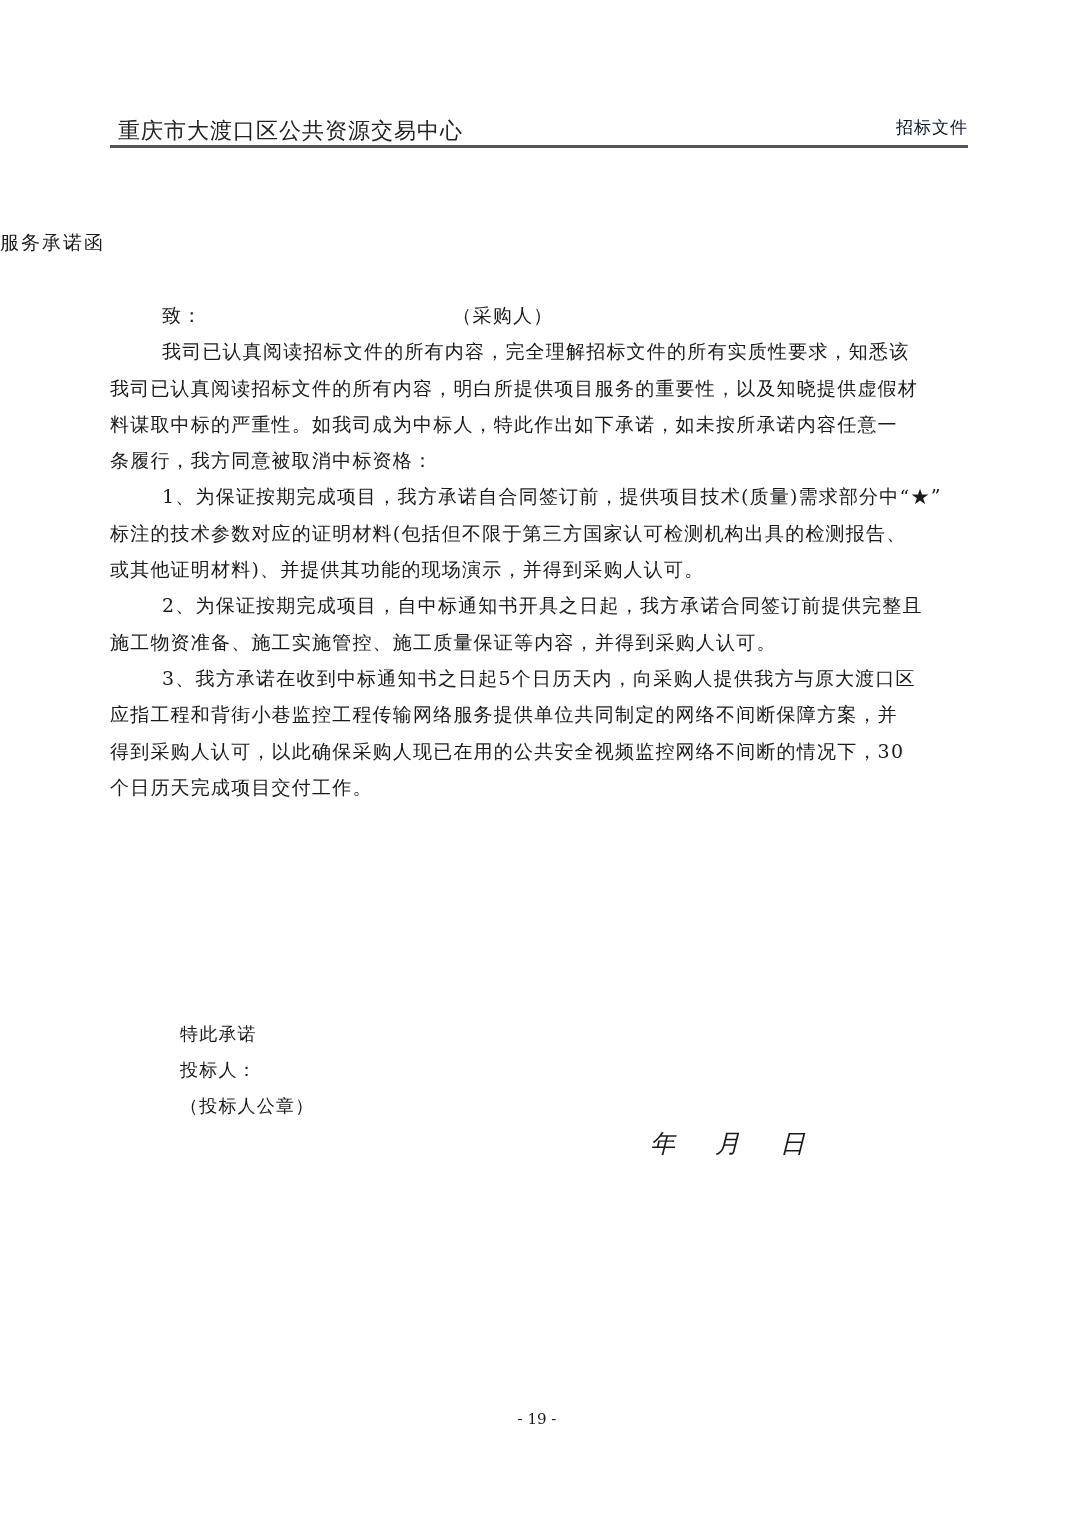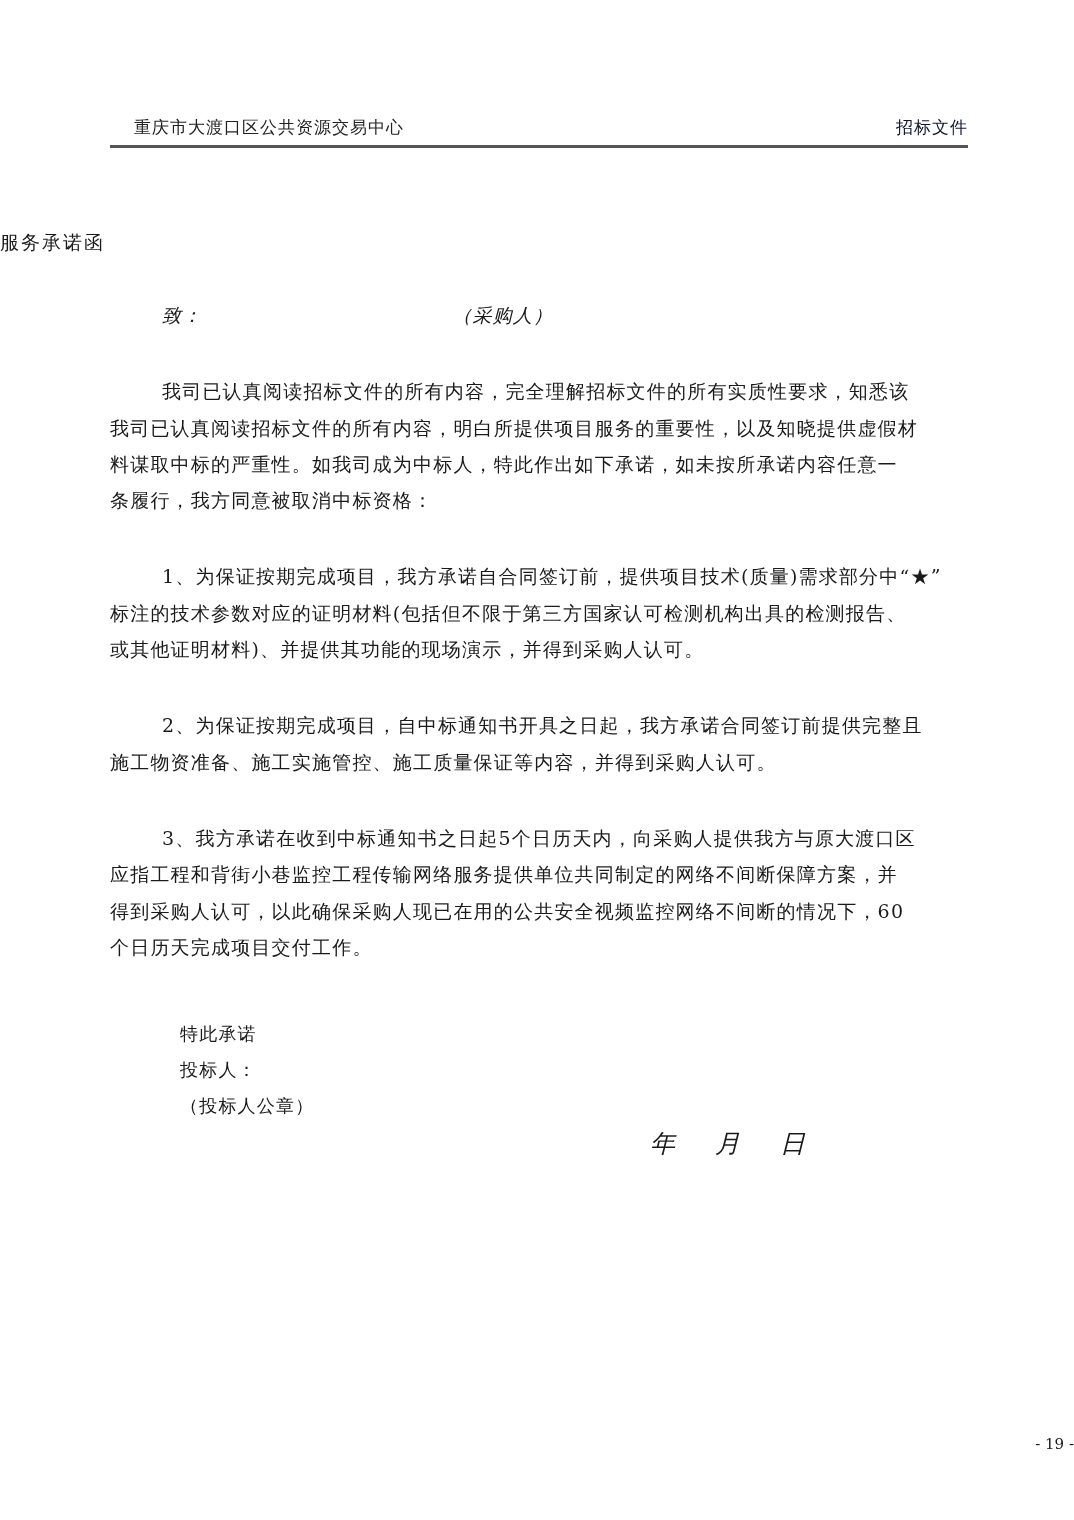--- a/index.html
+++ b/index.html
@@ -1,31 +1,31 @@
 <!DOCTYPE html>
 <html><head>
 <meta charset="utf-8">
 <style>
   html, body { margin: 0; padding: 0; background: #ffffff; }
   body { width: 1074px; height: 1520px; position: relative; overflow: hidden;
          font-family: "DejaVu Serif", "Liberation Serif", serif; color: #1a1a1a; }
   .header { position: absolute; left: 118px; top: 116px; width: 850px; height: 30px; }
-  .header-left { position: absolute; left: 16px; top: 0; font-size: 17px; letter-spacing: 1px; color: #222; text-align: center; }
+  .header-left { position: absolute; left: 0; top: 0; font-size: 22px; letter-spacing: 1px; color: #222; text-align: center; }
   .header-right { position: absolute; right: 0; top: 0; font-size: 17px; letter-spacing: 1px; color: #0f172a; }
   .header-rule { position: absolute; left: 110px; top: 145px; width: 858px; height: 3px; background: #555; }
   .title { position: absolute; left: 0; width: 1074px; top: 230px; font-size: 19px; letter-spacing: 2px; }
   .body { position: absolute; left: 110px; top: 297px; width: 858px; font-size: 19px; line-height: 36.3px; letter-spacing: 1.2px; }
   .line { white-space: nowrap; overflow: hidden; height: 36.3px; }
-  .indent { padding-left: 52px; margin-top: 40px; }
-  .to-line { padding-left: 52px; font-style: italic; }
+  .indent { padding-left: 52px; }
+  .to-line { padding-left: 52px; }
   .to-line .purchaser { margin-left: 250px; }
   .closing { position: absolute; left: 180px; top: 1016px; font-size: 18px; line-height: 36px; letter-spacing: 1.2px; }
   .date { position: absolute; left: 650px; top: 1127px; font-size: 25px; letter-spacing: 1px; font-style: italic; }
   .date span { margin-right: 30px; }
-  .page-num { position: absolute; left: 0; width: 1074px; top: 1410px; text-align: right; font-size: 15px; margin-top: 25px; }
+  .page-num { position: absolute; left: 0; width: 1074px; top: 1410px; text-align: center; font-size: 15px; }
 </style>
 </head>
 <body>
 
 <div class="header">
   <span class="header-left">重庆市大渡口区公共资源交易中心</span>
   <span class="header-right">招标文件</span>
 </div>
 <div class="header-rule"></div>
 
@@ -50,21 +50,21 @@
   </div>
 
   <div>
     <div class="line indent">2、为保证按期完成项目，自中标通知书开具之日起，我方承诺合同签订前提供完整且</div>
     <div class="line">施工物资准备、施工实施管控、施工质量保证等内容，并得到采购人认可。</div>
   </div>
 
   <div>
     <div class="line indent">3、我方承诺在收到中标通知书之日起5个日历天内，向采购人提供我方与原大渡口区</div>
     <div class="line">应指工程和背街小巷监控工程传输网络服务提供单位共同制定的网络不间断保障方案，并</div>
-    <div class="line">得到采购人认可，以此确保采购人现已在用的公共安全视频监控网络不间断的情况下，60</div>
+    <div class="line">得到采购人认可，以此确保采购人现已在用的公共安全视频监控网络不间断的情况下，30</div>
     <div class="line">个日历天完成项目交付工作。</div>
   </div>
 
 </div>
 
 <div class="closing">
   <div>特此承诺</div>
   <div>投标人：</div>
   <div>（投标人公章）</div>
 </div>

